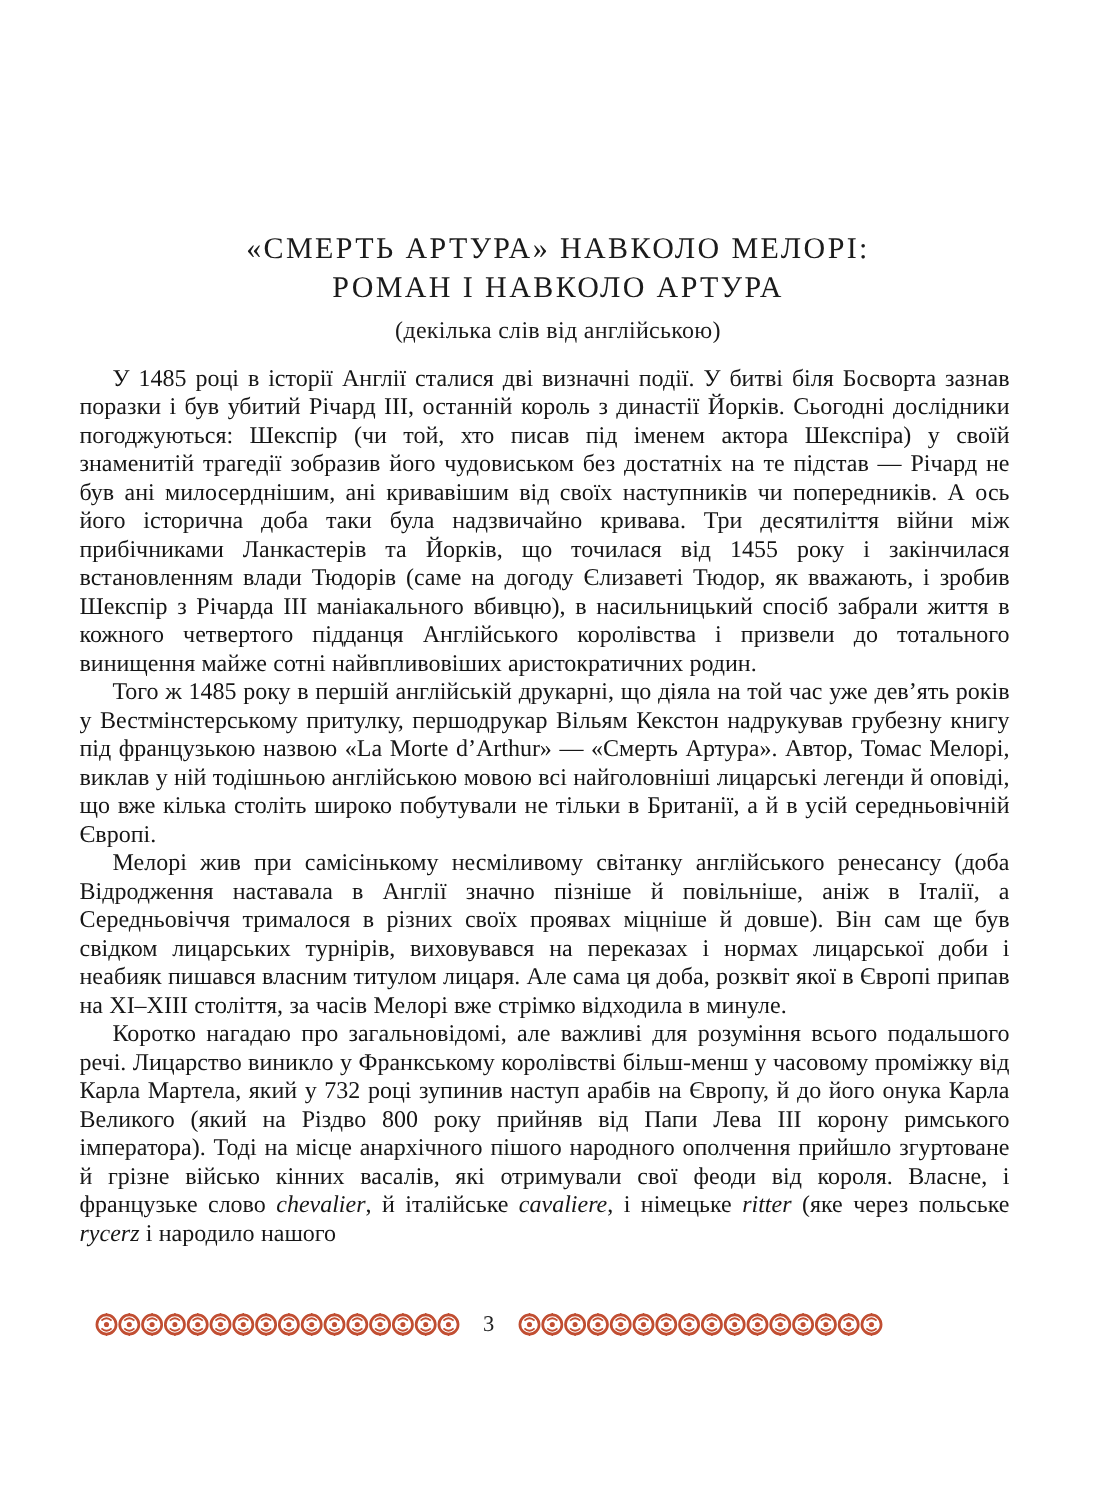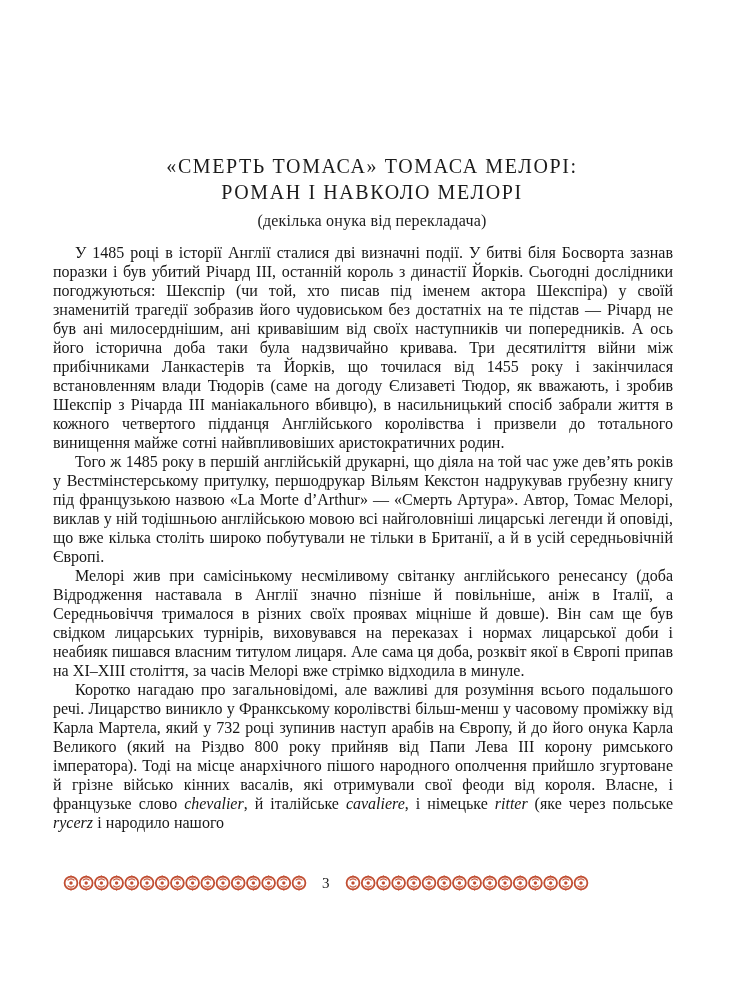--- a/index.html
+++ b/index.html
@@ -87,24 +87,24 @@
         <path class="k-ring" d="M4.6 6.4 q3.4 -3.2 6.8 0" stroke-width="1.2"></path>
         <path class="k-ring" d="M4.6 11.6 q3.4 3.2 6.8 0" stroke-width="1.2"></path>
         <circle class="k-dot" cx="8" cy="9" r="1.7"></circle>
         <path class="k-ring" d="M8 1.4 v2 M8 14.6 v2" stroke-width="1"></path>
       </g>
     </defs>
   </svg>
 
   <header class="title-block">
     <h1 class="title">
-      <span>«СМЕРТЬ ТОМАСА» ТОМАСА МЕЛОРІ:</span><br>
-      <span>РОМАН І НАВКОЛО МЕЛОРІ</span>
+      <span>«СМЕРТЬ АРТУРА» НАВКОЛО МЕЛОРІ:</span><br>
+      <span>РОМАН І НАВКОЛО АРТУРА</span>
     </h1>
-    <div class="subtitle">(декілька онука від перекладача)</div>
+    <div class="subtitle">(декілька слів від англійською)</div>
   </header>
 
   <main class="body-text">
     <div id="paragraphs">
         <p><span>У 1485 році в історії Англії сталися дві визначні події. У битві біля Босворта зазнав поразки і був убитий Річард III, останній король з династії Йорків. Сьогодні дослідники погоджуються: Шекспір (чи той, хто писав під іменем актора Шекспіра) у своїй знаменитій трагедії зобразив його чудовиськом без достатніх на те підстав — Річард не був ані милосерднішим, ані кривавішим від своїх наступників чи попередників. А ось його історична доба таки була надзвичайно кривава. Три десятиліття війни між прибічниками Ланкастерів та Йорків, що точилася від 1455 року і закінчилася встановленням влади Тюдорів (саме на догоду Єлизаветі Тюдор, як вважають, і зробив Шекспір з Річарда III маніакального вбивцю), в насильницький спосіб забрали життя в кожного четвертого підданця Англійського королівства і призвели до тотального винищення майже сотні найвпливовіших аристократичних родин.</span></p>
         <p><span>Того ж 1485 року в першій англійській друкарні, що діяла на той час уже дев’ять років у Вестмінстерському притулку, першодрукар Вільям Кекстон надрукував грубезну книгу під французькою назвою «La Morte d’Arthur» — «Смерть Артура». Автор, Томас Мелорі, виклав у ній тодішньою англійською мовою всі найголовніші лицарські легенди й оповіді, що вже кілька століть широко побутували не тільки в Британії, а й в усій середньовічній Європі.</span></p>
         <p><span>Мелорі жив при самісінькому несміливому світанку англійського ренесансу (доба Відродження наставала в Англії значно пізніше й повільніше, аніж в Італії, а Середньовіччя трималося в різних своїх проявах міцніше й довше). Він сам ще був свідком лицарських турнірів, виховувався на переказах і нормах лицарської доби і неабияк пишався власним титулом лицаря. Але сама ця доба, розквіт якої в Європі припав на XI–XIII століття, за часів Мелорі вже стрімко відходила в минуле.</span></p>
         <p><span>Коротко нагадаю про загальновідомі, але важливі для розуміння всього подальшого речі. Лицарство виникло у Франкському королівстві більш-менш у часовому проміжку від Карла Мартела, який у 732 році зупинив наступ арабів на Європу, й до його онука Карла Великого (який на Різдво 800 року прийняв від Папи Лева III корону римського імператора). Тоді на місце анархічного пішого народного ополчення прийшло згуртоване й грізне військо кінних васалів, які отримували свої феоди від короля. Власне, і французьке слово </span><i>chevalier</i><span>, й італійське </span><i>cavaliere</i><span>, і німецьке </span><i>ritter</i><span> (яке через польське </span><i>rycerz</i><span> і народило нашого</span></p>
       </div>
   </main>

